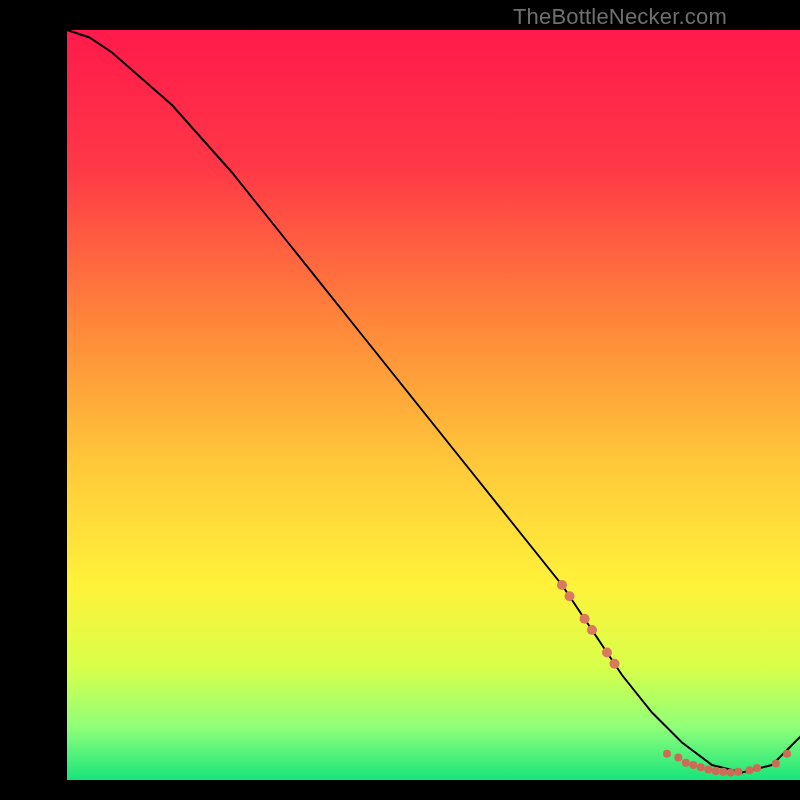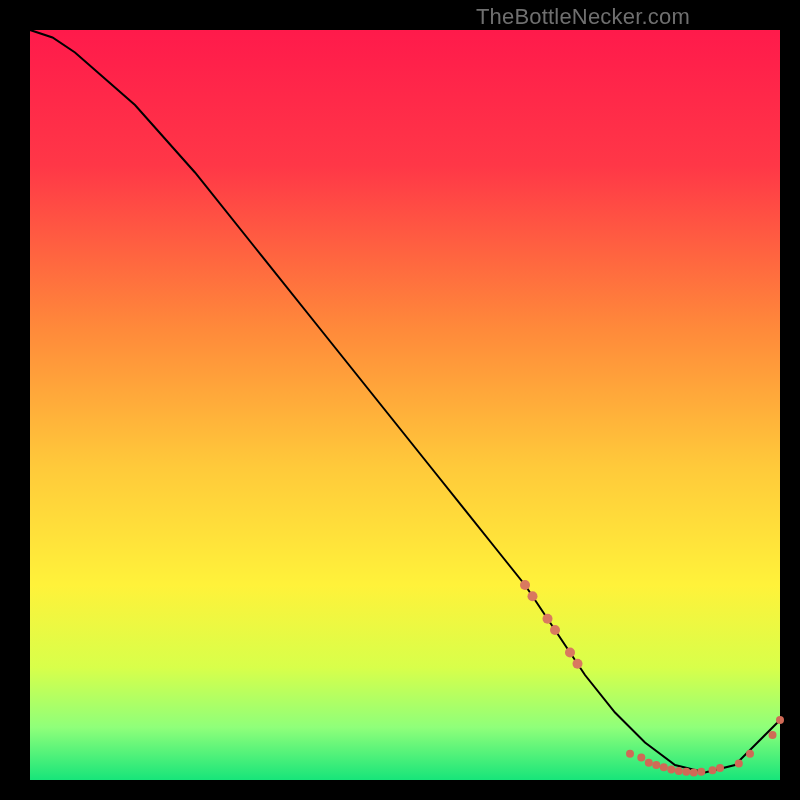--- a/index.html
+++ b/index.html
@@ -10,20 +10,21 @@
     background: #000;
     overflow: hidden;
     font-family: Arial, Helvetica, sans-serif;
   }
   .chart-container {
     position: absolute;
     top: 0;
     left: 0;
     width: 708px;
     height: 800px;
+    padding-left: 37px;
   }
   .watermark {
     position: absolute;
     top: 4px;
     right: 18px;
     color: #6f6f6f;
     font-size: 22px;
     font-weight: 400;
     letter-spacing: 0.2px;
   }

